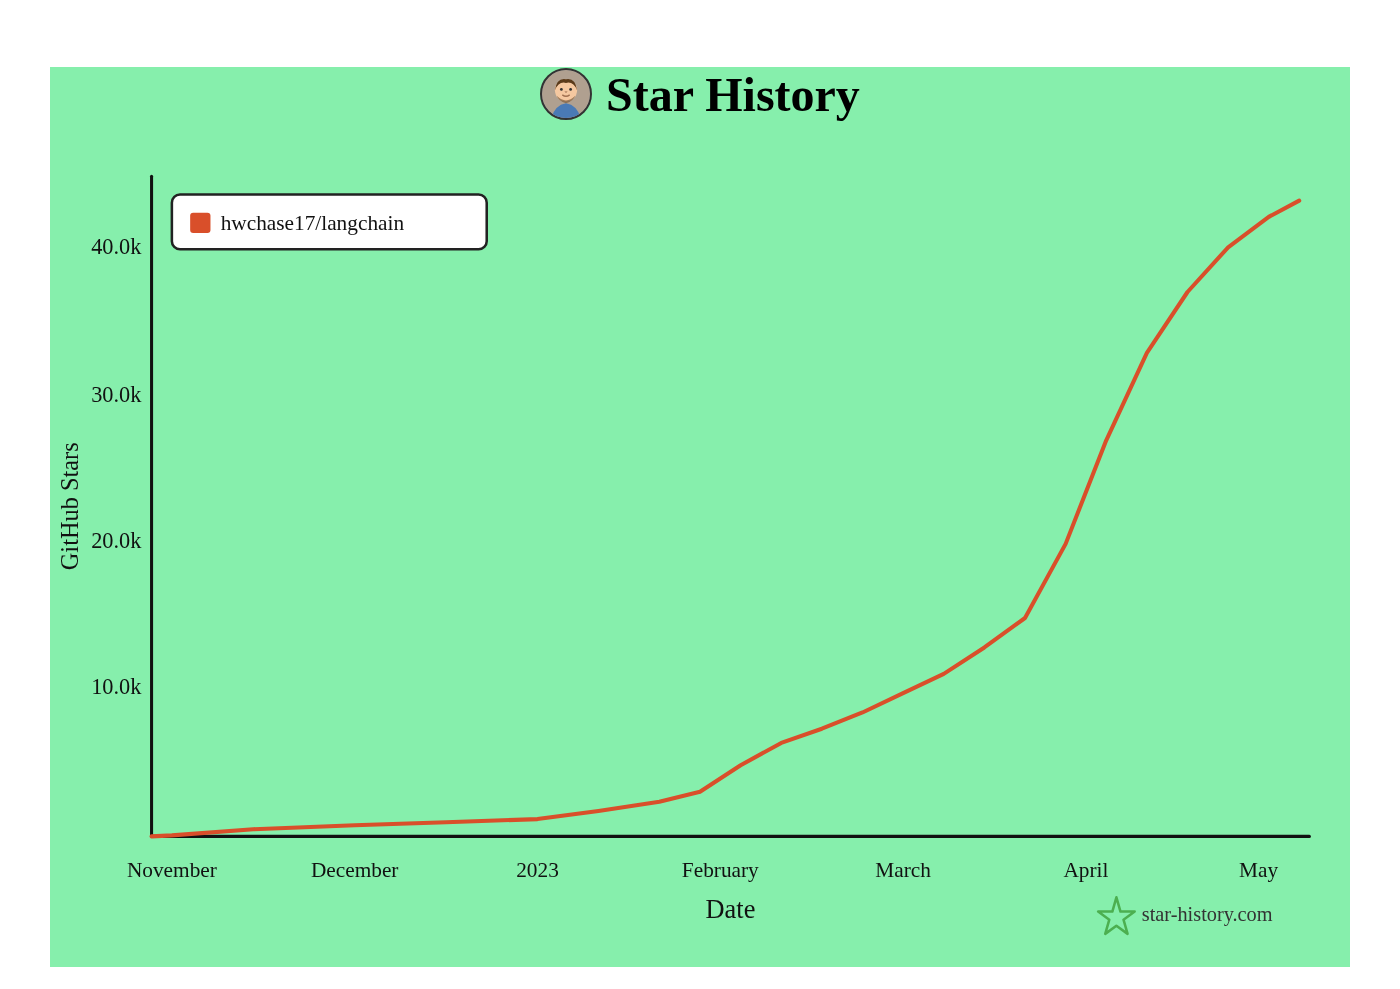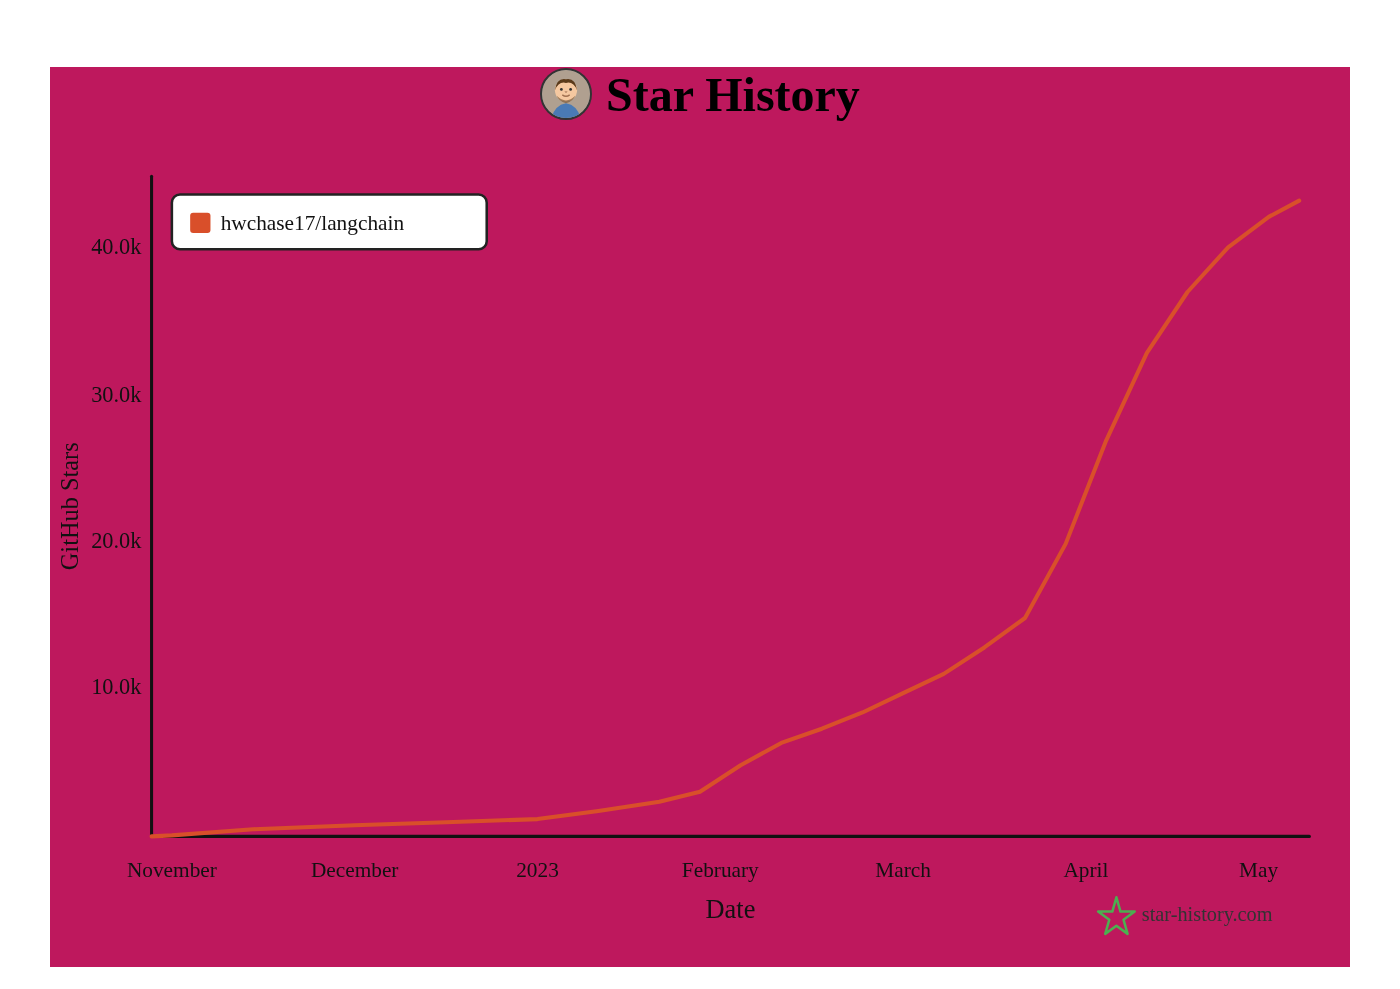--- a/index.html
+++ b/index.html
@@ -11,21 +11,21 @@
       overflow: hidden;
       display: flex;
       flex-direction: column;
       align-items: center;
       justify-content: center;
     }
     .chart-container {
       width: 1300px;
       height: 900px;
       position: relative;
-      background: #be185d;
+      background: #86efac;
       margin-top: 44px;
     }
     .chart-title {
       text-align: center;
       font-size: 48px;
       font-weight: bold;
       margin-bottom: 20px;
       display: flex;
       align-items: center;
       justify-content: center;

